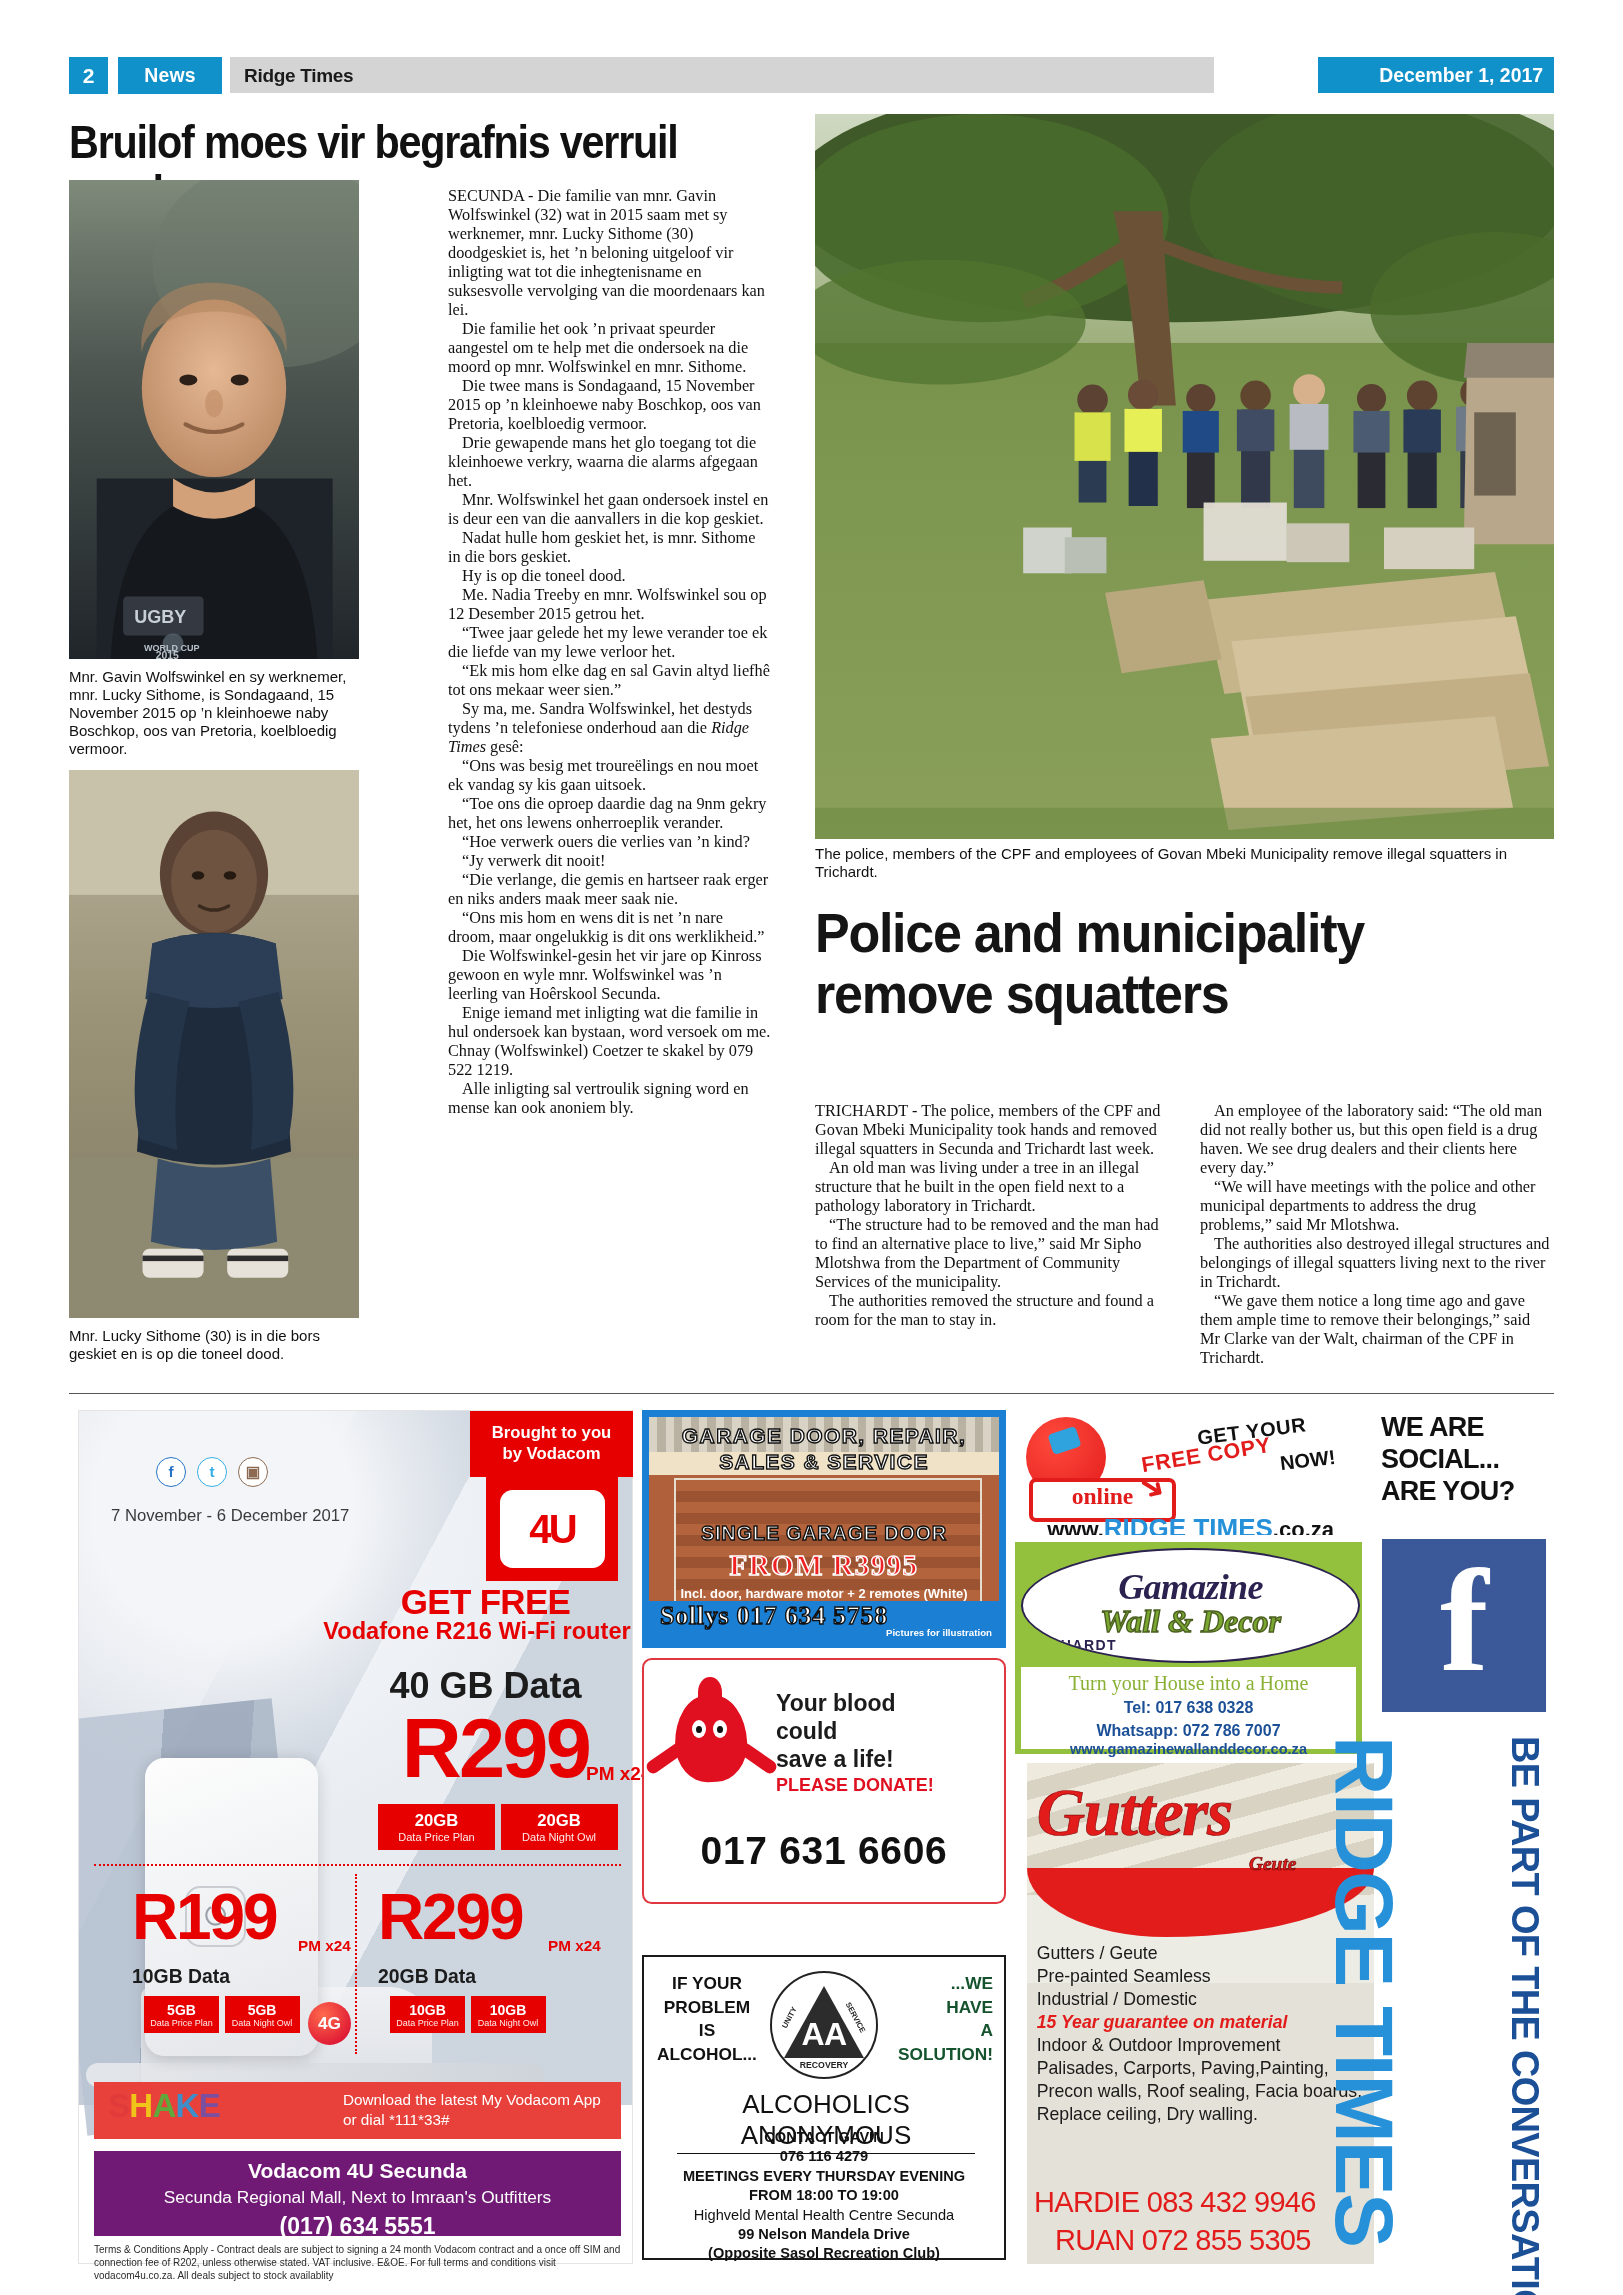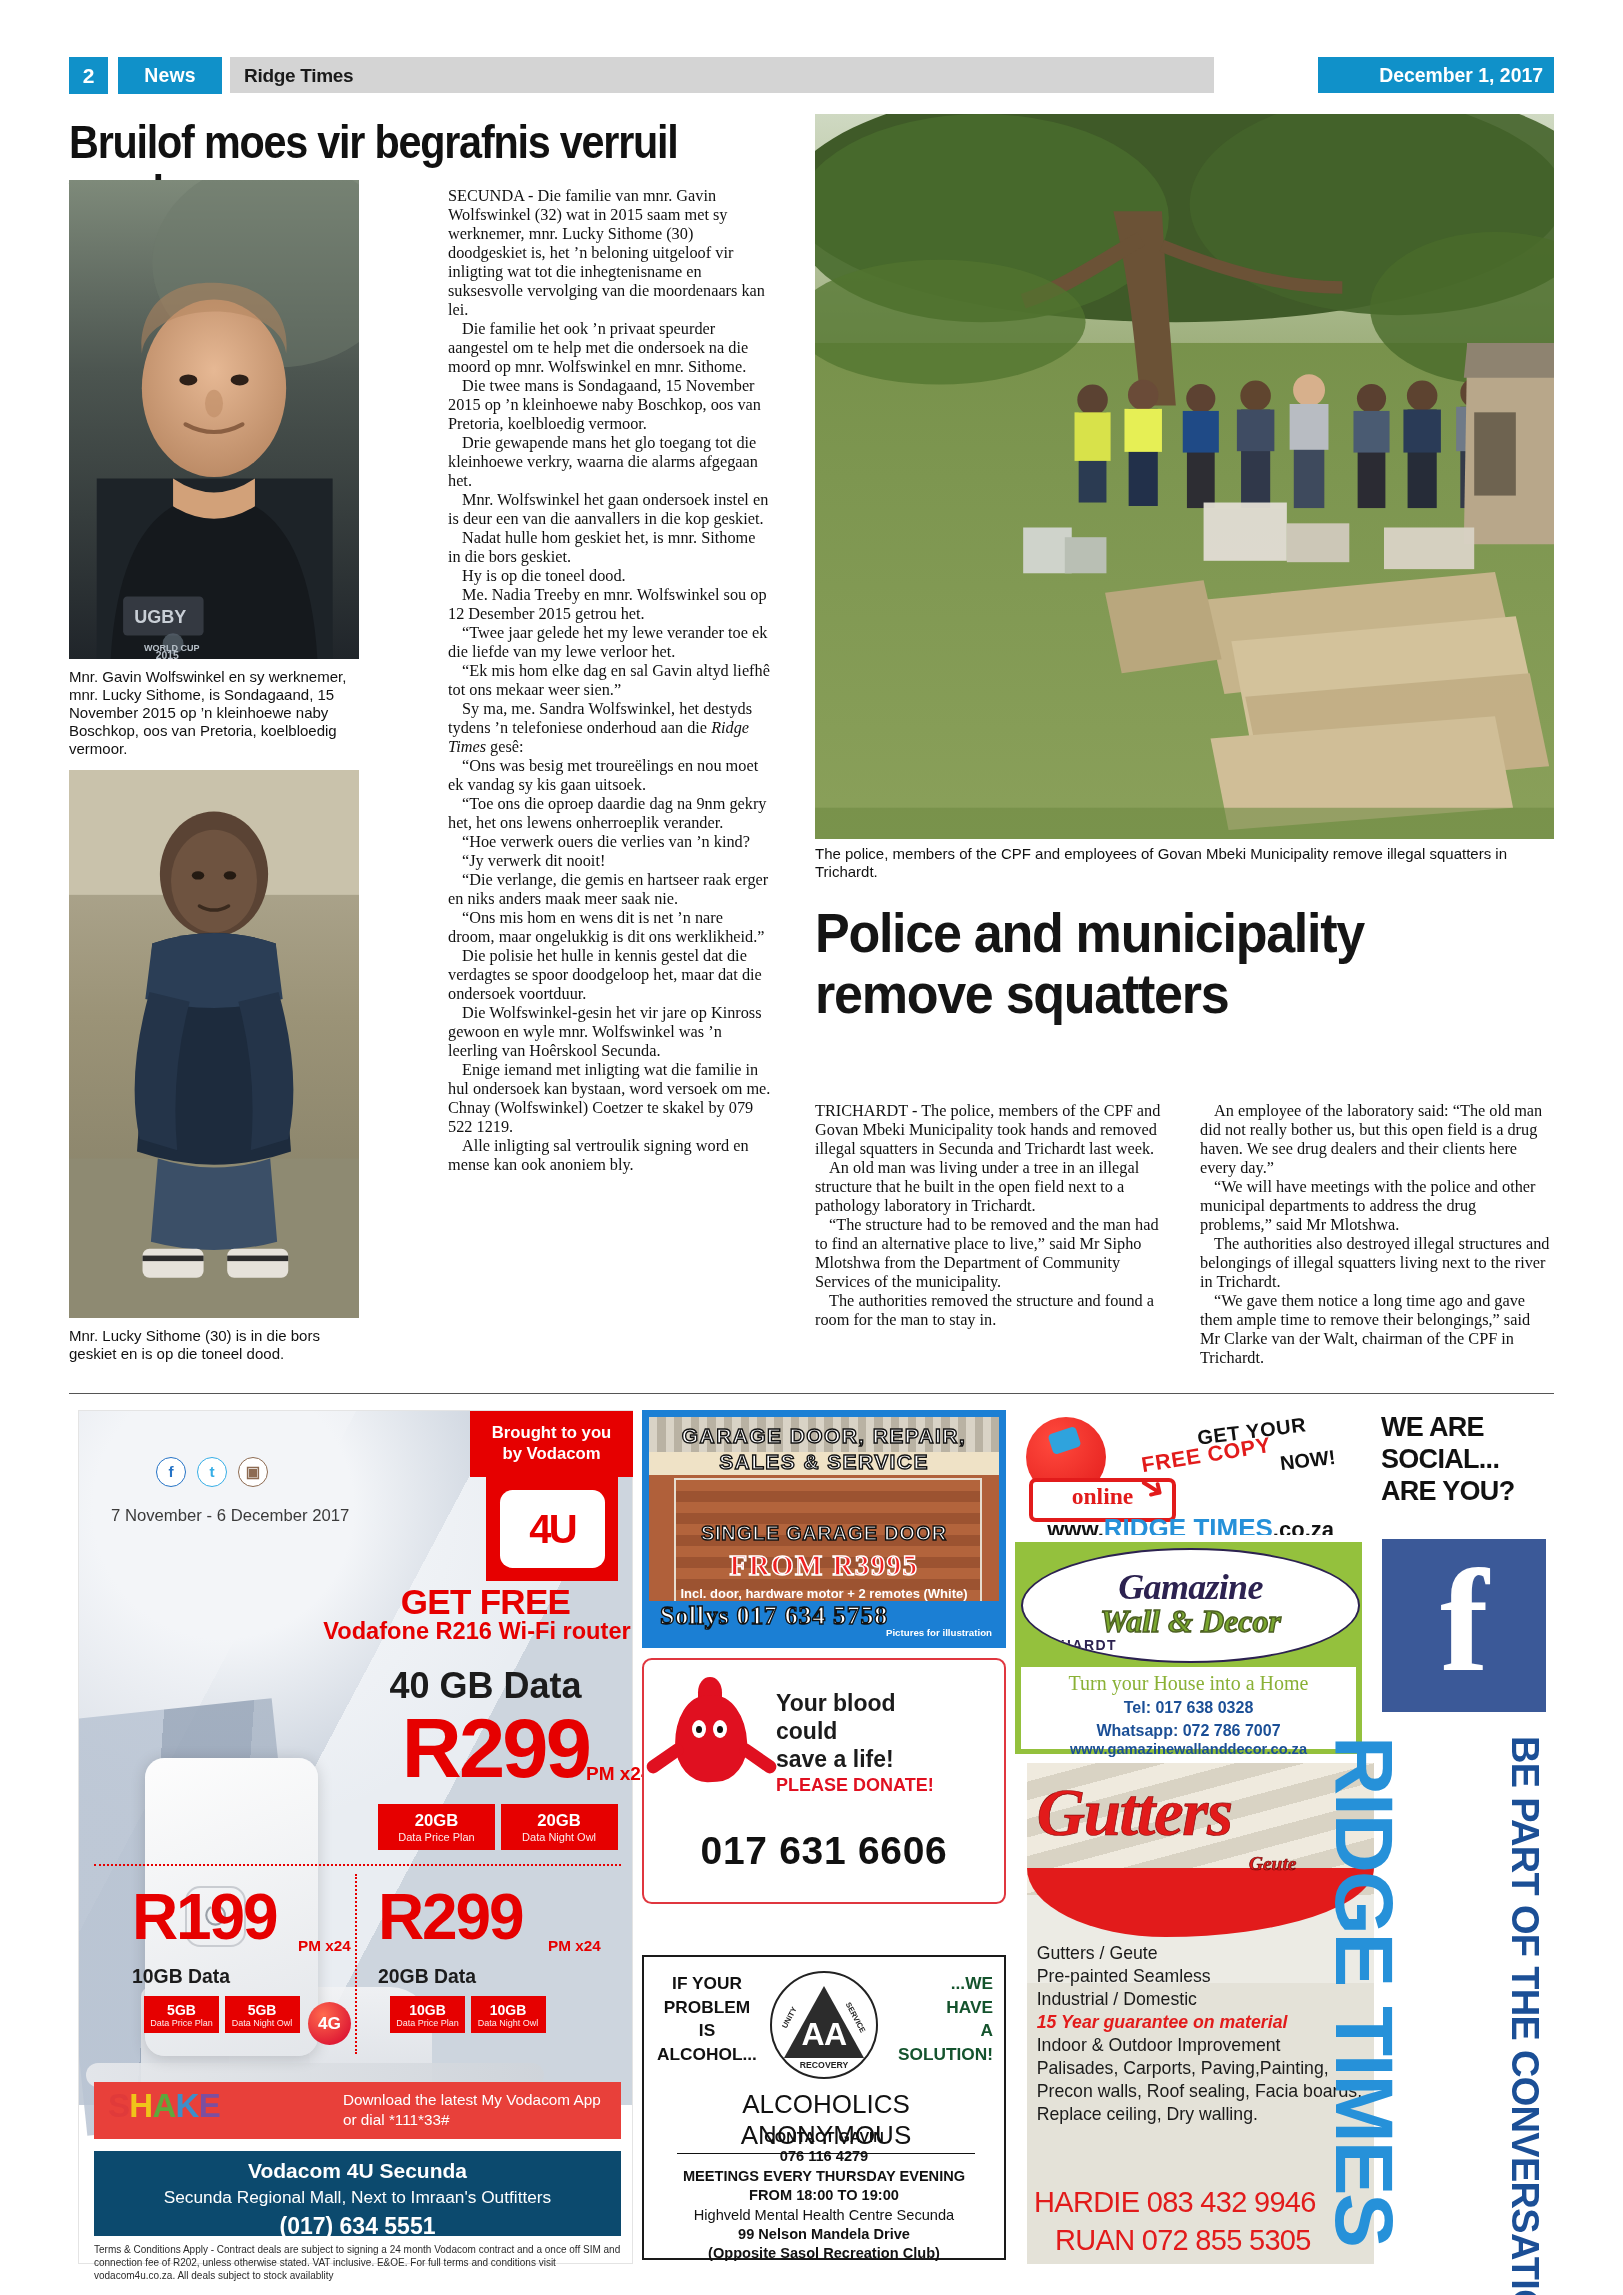--- a/index.html
+++ b/index.html
@@ -95,21 +95,21 @@
   .chip b{display:block;font-size:16.7px;}
   .chip span{display:block;font-size:11px;opacity:.92;}
   .dotline{position:absolute;left:94px;width:527px;border-top:2.8px dotted #e60000;}
   .vdiv{position:absolute;border-left:2.8px dotted #e60000;}
   .p2{position:absolute;color:#e60000;font-weight:700;font-size:64px;line-height:64px;letter-spacing:-2.1px;}
   .p2pm{position:absolute;color:#e60000;font-weight:700;font-size:15.3px;}
   .p2lbl{position:absolute;color:#1c1c1c;font-weight:700;font-size:19.4px;}
   .shakebar{position:absolute;left:94px;top:2082px;width:527px;height:57px;background:#e8403a;}
   .shakeword{position:absolute;left:108px;top:2087px;font-weight:700;font-size:33px;letter-spacing:-0.7px;}
   .shaketxt{position:absolute;left:343px;top:2090px;color:#fff;font-size:15.3px;line-height:20px;}
-  .storebar{position:absolute;left:94px;top:2151px;width:527px;height:85px;background:#0c4a6e;color:#fff;text-align:center;}
+  .storebar{position:absolute;left:94px;top:2151px;width:527px;height:85px;background:#701a75;color:#fff;text-align:center;}
   .storebar .n{font-weight:700;font-size:21px;padding-top:8.3px;}
   .storebar .a{font-size:17.3px;padding-top:4.2px;}
   .storebar .t{font-weight:700;font-size:23px;padding-top:4.2px;}
   .terms{position:absolute;left:94px;top:2243px;width:527px;font-size:10px;line-height:13px;color:#2b2b2b;}
 
   
   .ad-garage{position:absolute;left:642px;top:1410px;width:364px;height:238px;background:#1b7fd4;padding:7px;box-sizing:border-box;}
   .gar-inner{position:relative;width:100%;height:100%;overflow:hidden;
      background:linear-gradient(180deg,#cfd9e2 0 14%,#efe2c6 14% 26%,#b0603a 26% 86%,#e7e2d8 86% 100%);}
   .gar-roof{position:absolute;left:0;top:0;width:100%;height:35px;background:repeating-linear-gradient(90deg,#d9d3c6 0 8.3px,#b9b2a3 8.3px 16.7px);}
@@ -296,21 +296,20 @@
     <p>Me. Nadia Treeby en mnr. Wolfswinkel sou op 12 Desember 2015 getrou het.</p>
     <p>“Twee jaar gelede het my lewe verander toe ek die liefde van my lewe verloor het.</p>
     <p>“Ek mis hom elke dag en sal Gavin altyd liefhê tot ons mekaar weer sien.”</p>
     <p><span>Sy ma, me. Sandra Wolfswinkel, het destyds tydens ’n telefoniese onderhoud aan die </span><i>Ridge Times</i><span> gesê:</span></p>
     <p>“Ons was besig met troureëlings en nou moet ek vandag sy kis gaan uitsoek.</p>
     <p>“Toe ons die oproep daardie dag na 9nm gekry het, het ons lewens onherroeplik verander.</p>
     <p>“Hoe verwerk ouers die verlies van ’n kind?</p>
     <p>“Jy verwerk dit nooit!</p>
     <p>“Die verlange, die gemis en hartseer raak erger en niks anders maak meer saak nie.</p>
     <p>“Ons mis hom en wens dit is net ’n nare droom, maar ongelukkig is dit ons werklikheid.”</p>
-    <p>Die polisie het hulle in kennis gestel dat die verdagtes se spoor doodgeloop het, maar dat die ondersoek voortduur.</p>
     <p>Die Wolfswinkel-gesin het vir jare op Kinross gewoon en wyle mnr. Wolfswinkel was ’n leerling van Hoêrskool Secunda.</p>
     <p>Enige iemand met inligting wat die familie in hul ondersoek kan bystaan, word versoek om me. Chnay (Wolfswinkel) Coetzer te skakel by 079 522 1219.</p>
     <p>Alle inligting sal vertroulik signing word en mense kan ook anoniem bly.</p>
   </div>
 
   <div class="photo3">
     <svg width="739" height="725" viewBox="0 0 1065 1045" preserveAspectRatio="none">
       <defs>
         <linearGradient id="grass" x1="0" y1="0" x2="0" y2="1">
           <stop offset="0" stop-color="#6f8a43"></stop>

